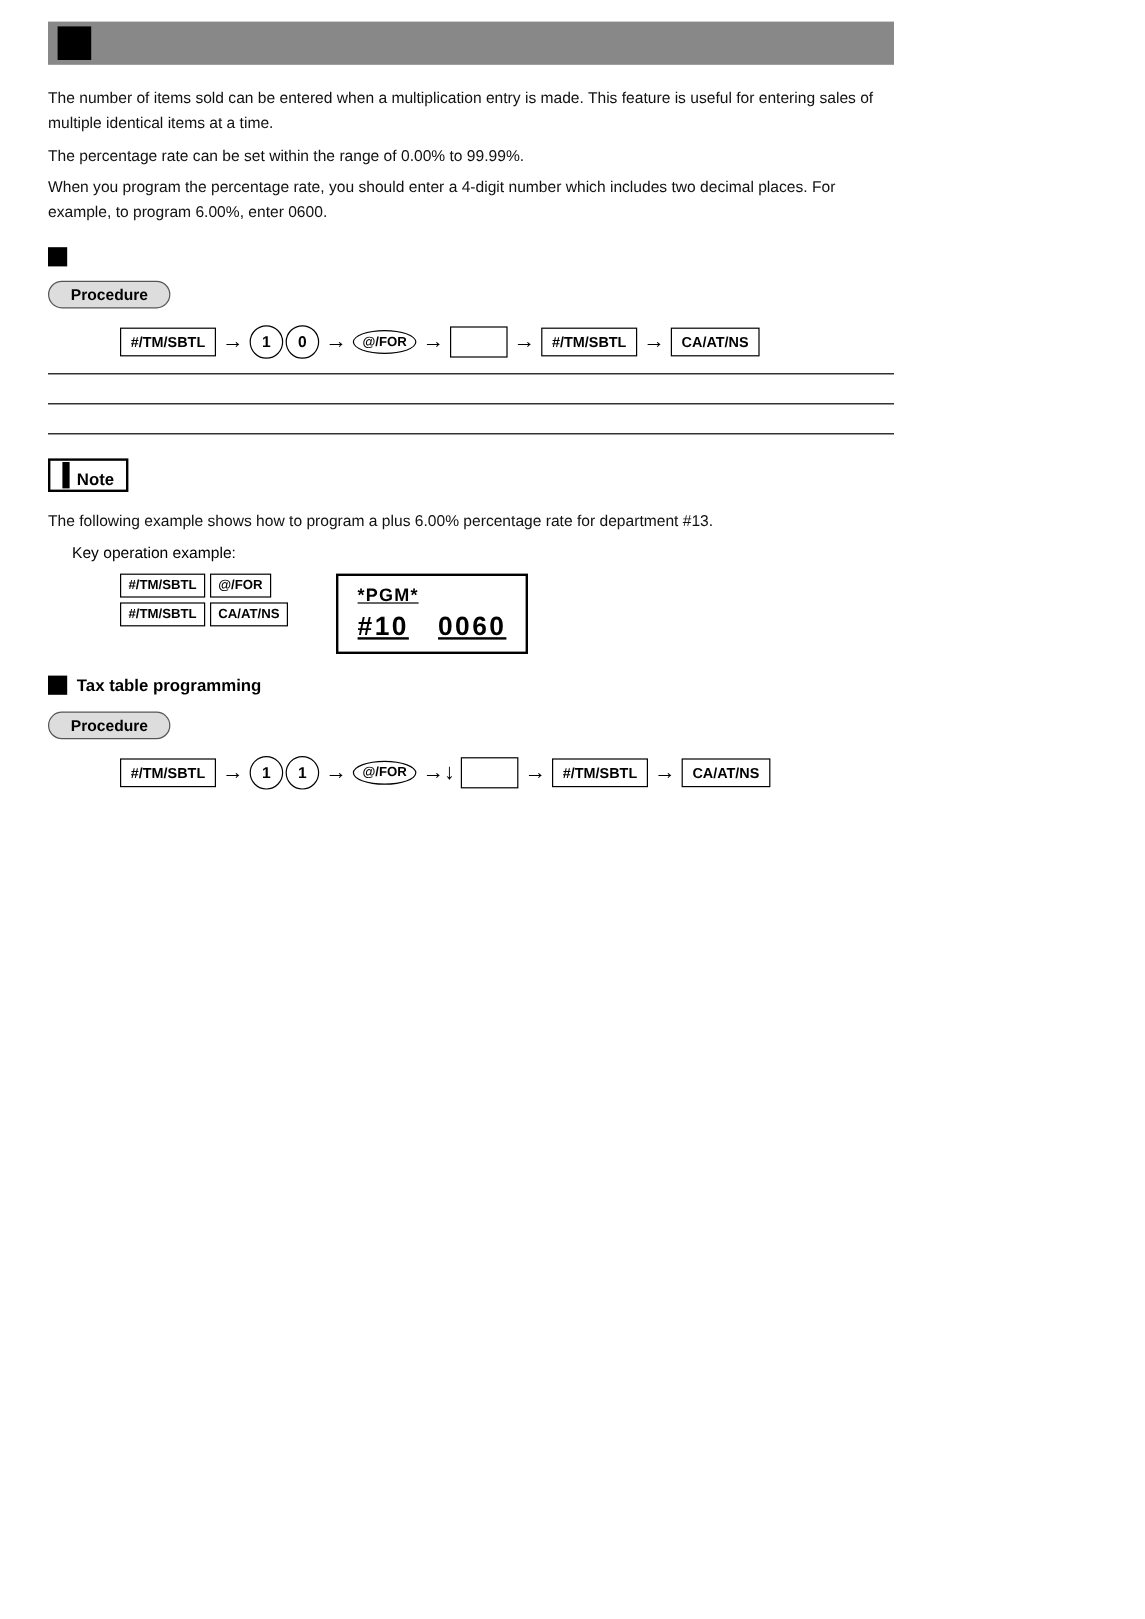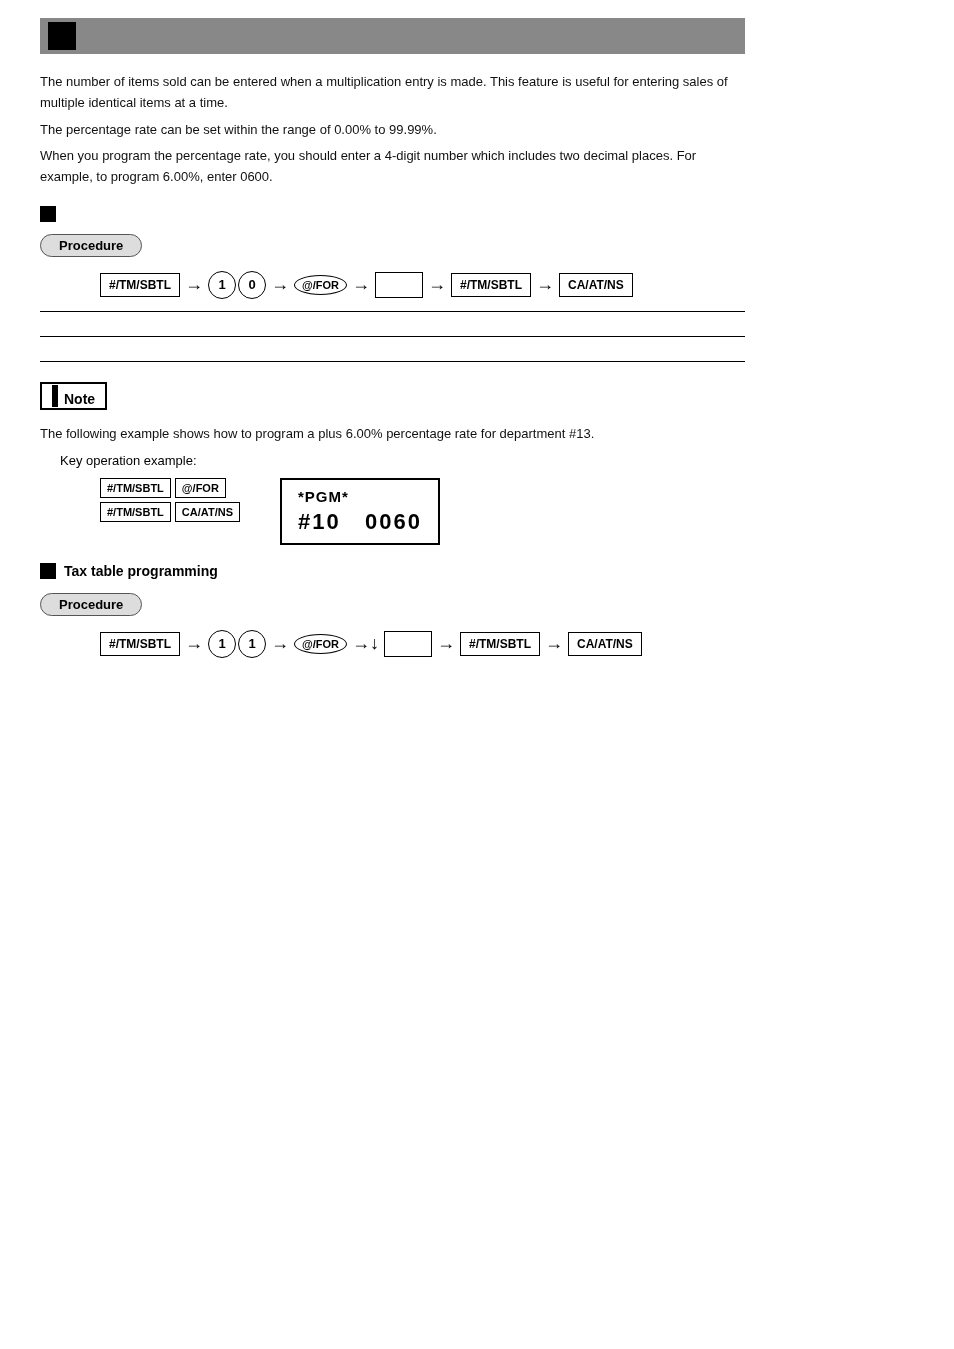--- a/index.html
+++ b/index.html
@@ -183,20 +183,21 @@
       font-weight: bold;
       background: #fff;
     }
 
     .display-box {
       border: 2px solid #000;
       padding: 8px 16px;
       min-width: 160px;
       min-height: 56px;
       background: #fff;
+      text-decoration: underline;
     }
     .display-line1 {
       font-size: 15px;
       font-weight: bold;
       letter-spacing: 1px;
     }
     .display-line2 {
       display: flex;
       justify-content: space-between;
       font-size: 22px;

